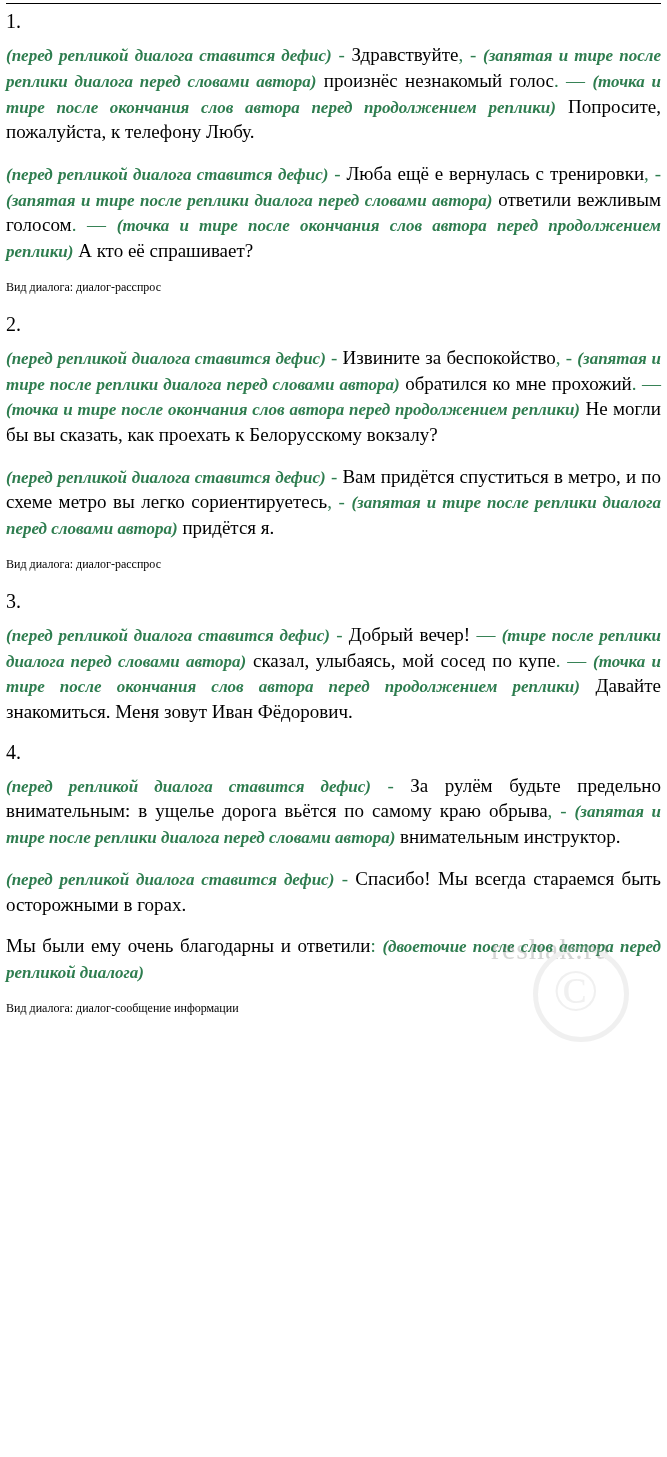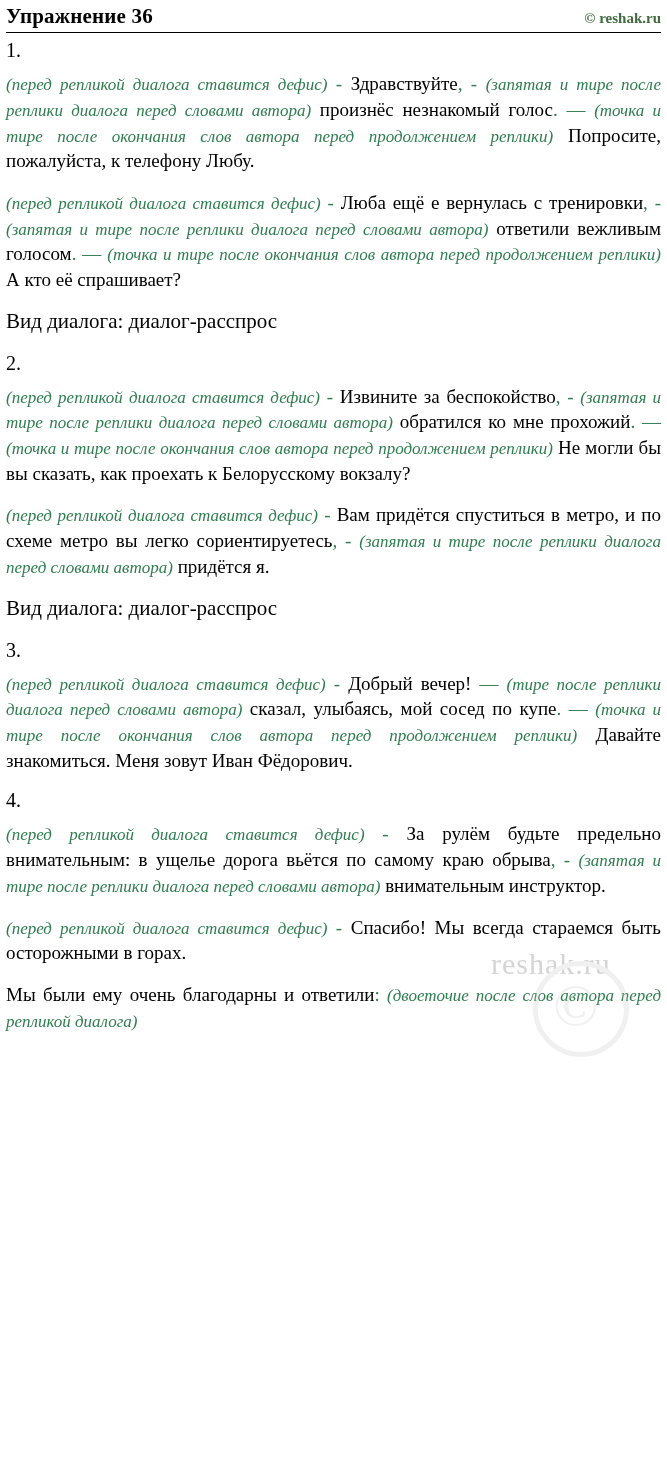--- a/index.html
+++ b/index.html
@@ -52,26 +52,27 @@
     font-size: 19px;
     line-height: 1.34;
     margin: 0 2px 16px 2px;
     text-align: justify;
     text-justify: inter-word;
   }
   .hint {
     color: #2e7d4f;
     font-style: italic;
     font-size: 17px;
+    font-weight: bold;
   }
   .mark {
     color: #2e7d4f;
   }
   .kind {
-    font-size: 21px;
+    font-size: 12px;
     margin: 4px 2px 18px 2px;
   }
   .watermark {
     position: absolute;
     right: 6px;
     bottom: 6px;
     width: 170px;
     height: 120px;
     pointer-events: none;
     opacity: 0.30;
@@ -101,41 +102,38 @@
     font-size: 60px;
     color: #cfcfcf;
     font-family: "Liberation Serif", serif;
   }
 </style>
 </head>
 <body>
 
 <div class="page">
 
-  <div class="header">
-    <div class="header-title">Упражнение 36</div>
-    <div class="header-copy">© reshak.ru</div>
-  </div>
   <hr class="header-rule">
 
   <div id="content">
       <div class="num">1.</div>
       <p class="para"><span class="hint">(перед репликой диалога ставится дефис)</span><span class="mark"> - </span><span class="">Здравствуйте</span><span class="mark">, - </span><span class="hint">(запятая и тире после реплики диалога перед словами автора)</span><span class=""> произнёс незнакомый голос</span><span class="mark">. — </span><span class="hint">(точка и тире после окончания слов автора перед продолжением реплики)</span><span class=""> Попросите, пожалуйста, к телефону Любу.</span></p>
       <p class="para"><span class="hint">(перед репликой диалога ставится дефис)</span><span class="mark"> - </span><span class="">Люба ещё е вернулась с тренировки</span><span class="mark">, - </span><span class="hint">(запятая и тире после реплики диалога перед словами автора)</span><span class=""> ответили вежливым голосом</span><span class="mark">. — </span><span class="hint">(точка и тире после окончания слов автора перед продолжением реплики)</span><span class=""> А кто её спрашивает?</span></p>
       <div class="kind">Вид диалога: диалог-расспрос</div>
       <div class="num">2.</div>
       <p class="para"><span class="hint">(перед репликой диалога ставится дефис)</span><span class="mark"> - </span><span class="">Извините за беспокойство</span><span class="mark">, - </span><span class="hint">(запятая и тире после реплики диалога перед словами автора)</span><span class=""> обратился ко мне прохожий</span><span class="mark">. — </span><span class="hint">(точка и тире после окончания слов автора перед продолжением реплики)</span><span class=""> Не могли бы вы сказать, как проехать к Белорусскому вокзалу?</span></p>
       <p class="para"><span class="hint">(перед репликой диалога ставится дефис)</span><span class="mark"> - </span><span class="">Вам придётся спуститься в метро, и по схеме метро вы легко сориентируетесь</span><span class="mark">, - </span><span class="hint">(запятая и тире после реплики диалога перед словами автора)</span><span class=""> придётся я.</span></p>
       <div class="kind">Вид диалога: диалог-расспрос</div>
       <div class="num">3.</div>
       <p class="para"><span class="hint">(перед репликой диалога ставится дефис)</span><span class="mark"> - </span><span class="">Добрый вечер!</span><span class="mark"> — </span><span class="hint">(тире после реплики диалога перед словами автора)</span><span class=""> сказал, улыбаясь, мой сосед по купе</span><span class="mark">. — </span><span class="hint">(точка и тире после окончания слов автора перед продолжением реплики)</span><span class=""> Давайте знакомиться. Меня зовут Иван Фёдорович.</span></p>
       <div class="num">4.</div>
       <p class="para"><span class="hint">(перед репликой диалога ставится дефис)</span><span class="mark"> - </span><span class="">За рулём будьте предельно внимательным: в ущелье дорога вьётся по самому краю обрыва</span><span class="mark">, - </span><span class="hint">(запятая и тире после реплики диалога перед словами автора)</span><span class=""> внимательным инструктор.</span></p>
       <p class="para"><span class="hint">(перед репликой диалога ставится дефис)</span><span class="mark"> - </span><span class="">Спасибо! Мы всегда стараемся быть осторожными в горах.</span></p>
       <p class="para"><span class="">Мы были ему очень благодарны и ответили</span><span class="mark">: </span><span class="hint">(двоеточие после слов автора перед репликой диалога)</span></p>
+      <div class="kind">Вид диалога: диалог-сообщение информации</div>
     </div>
 
   <div class="watermark">
     <div class="wm-text">reshak.ru</div>
     <div class="wm-circle"></div>
     <div class="wm-c">©</div>
   </div>
 
 </div>
 

